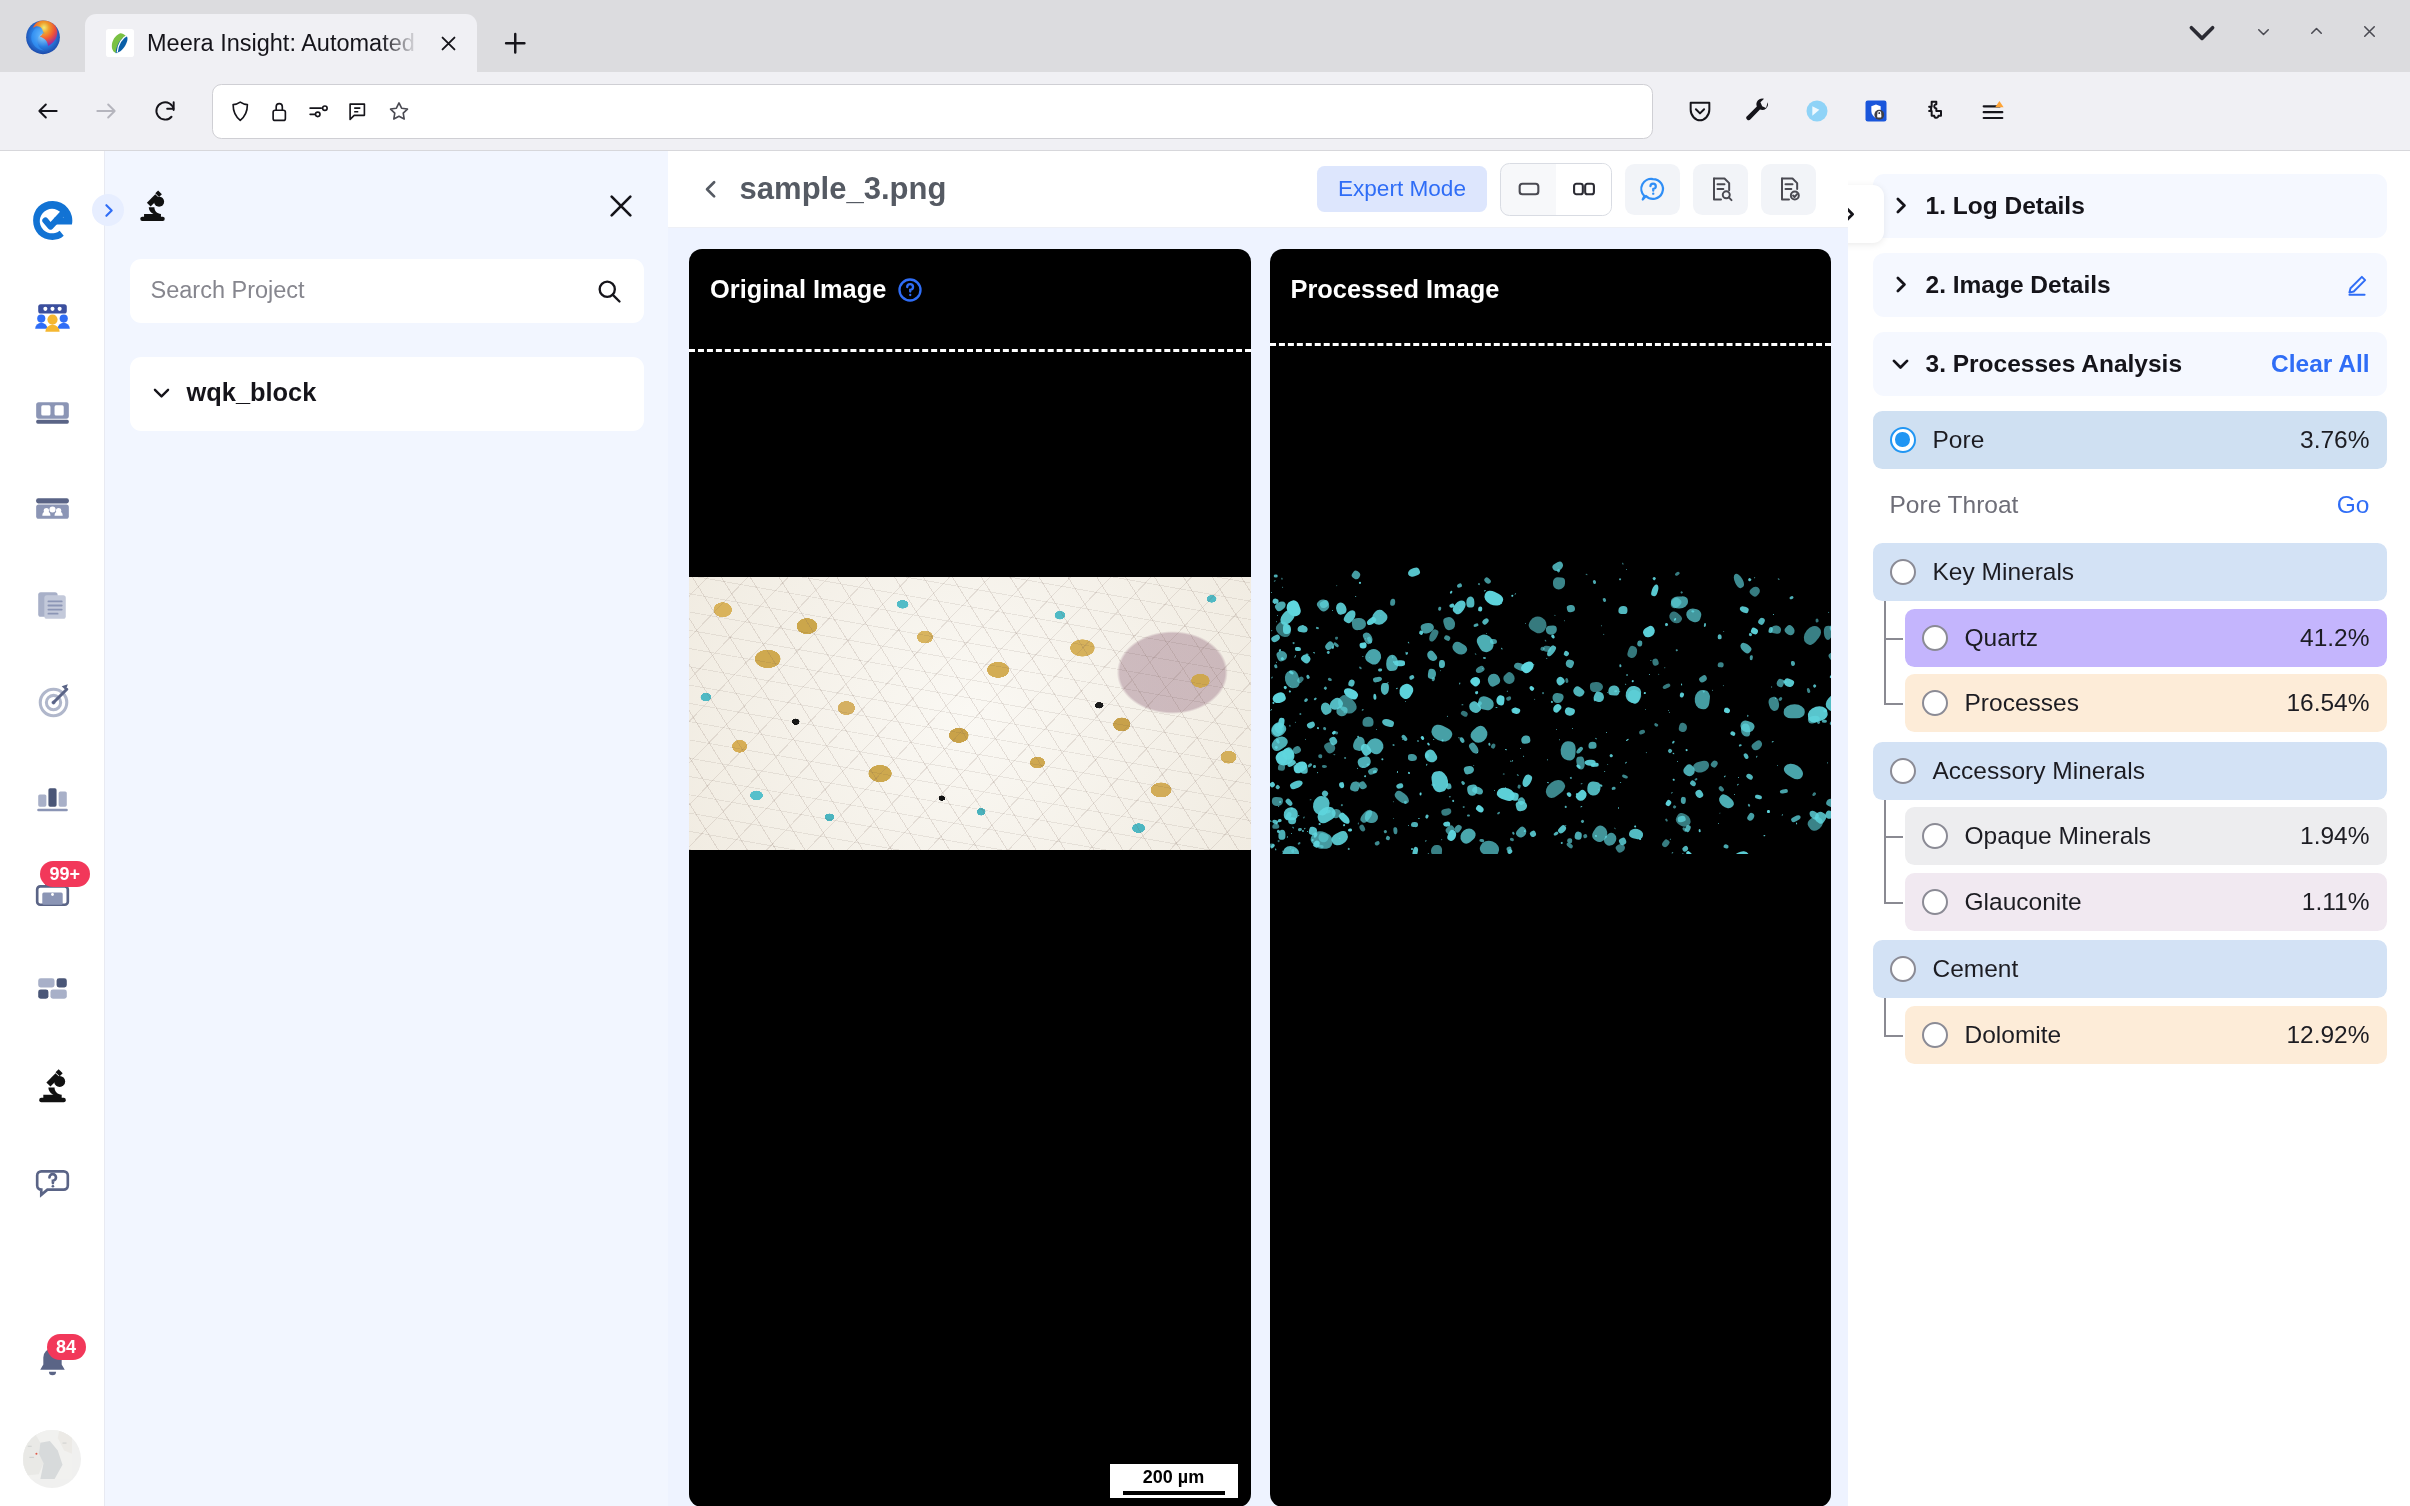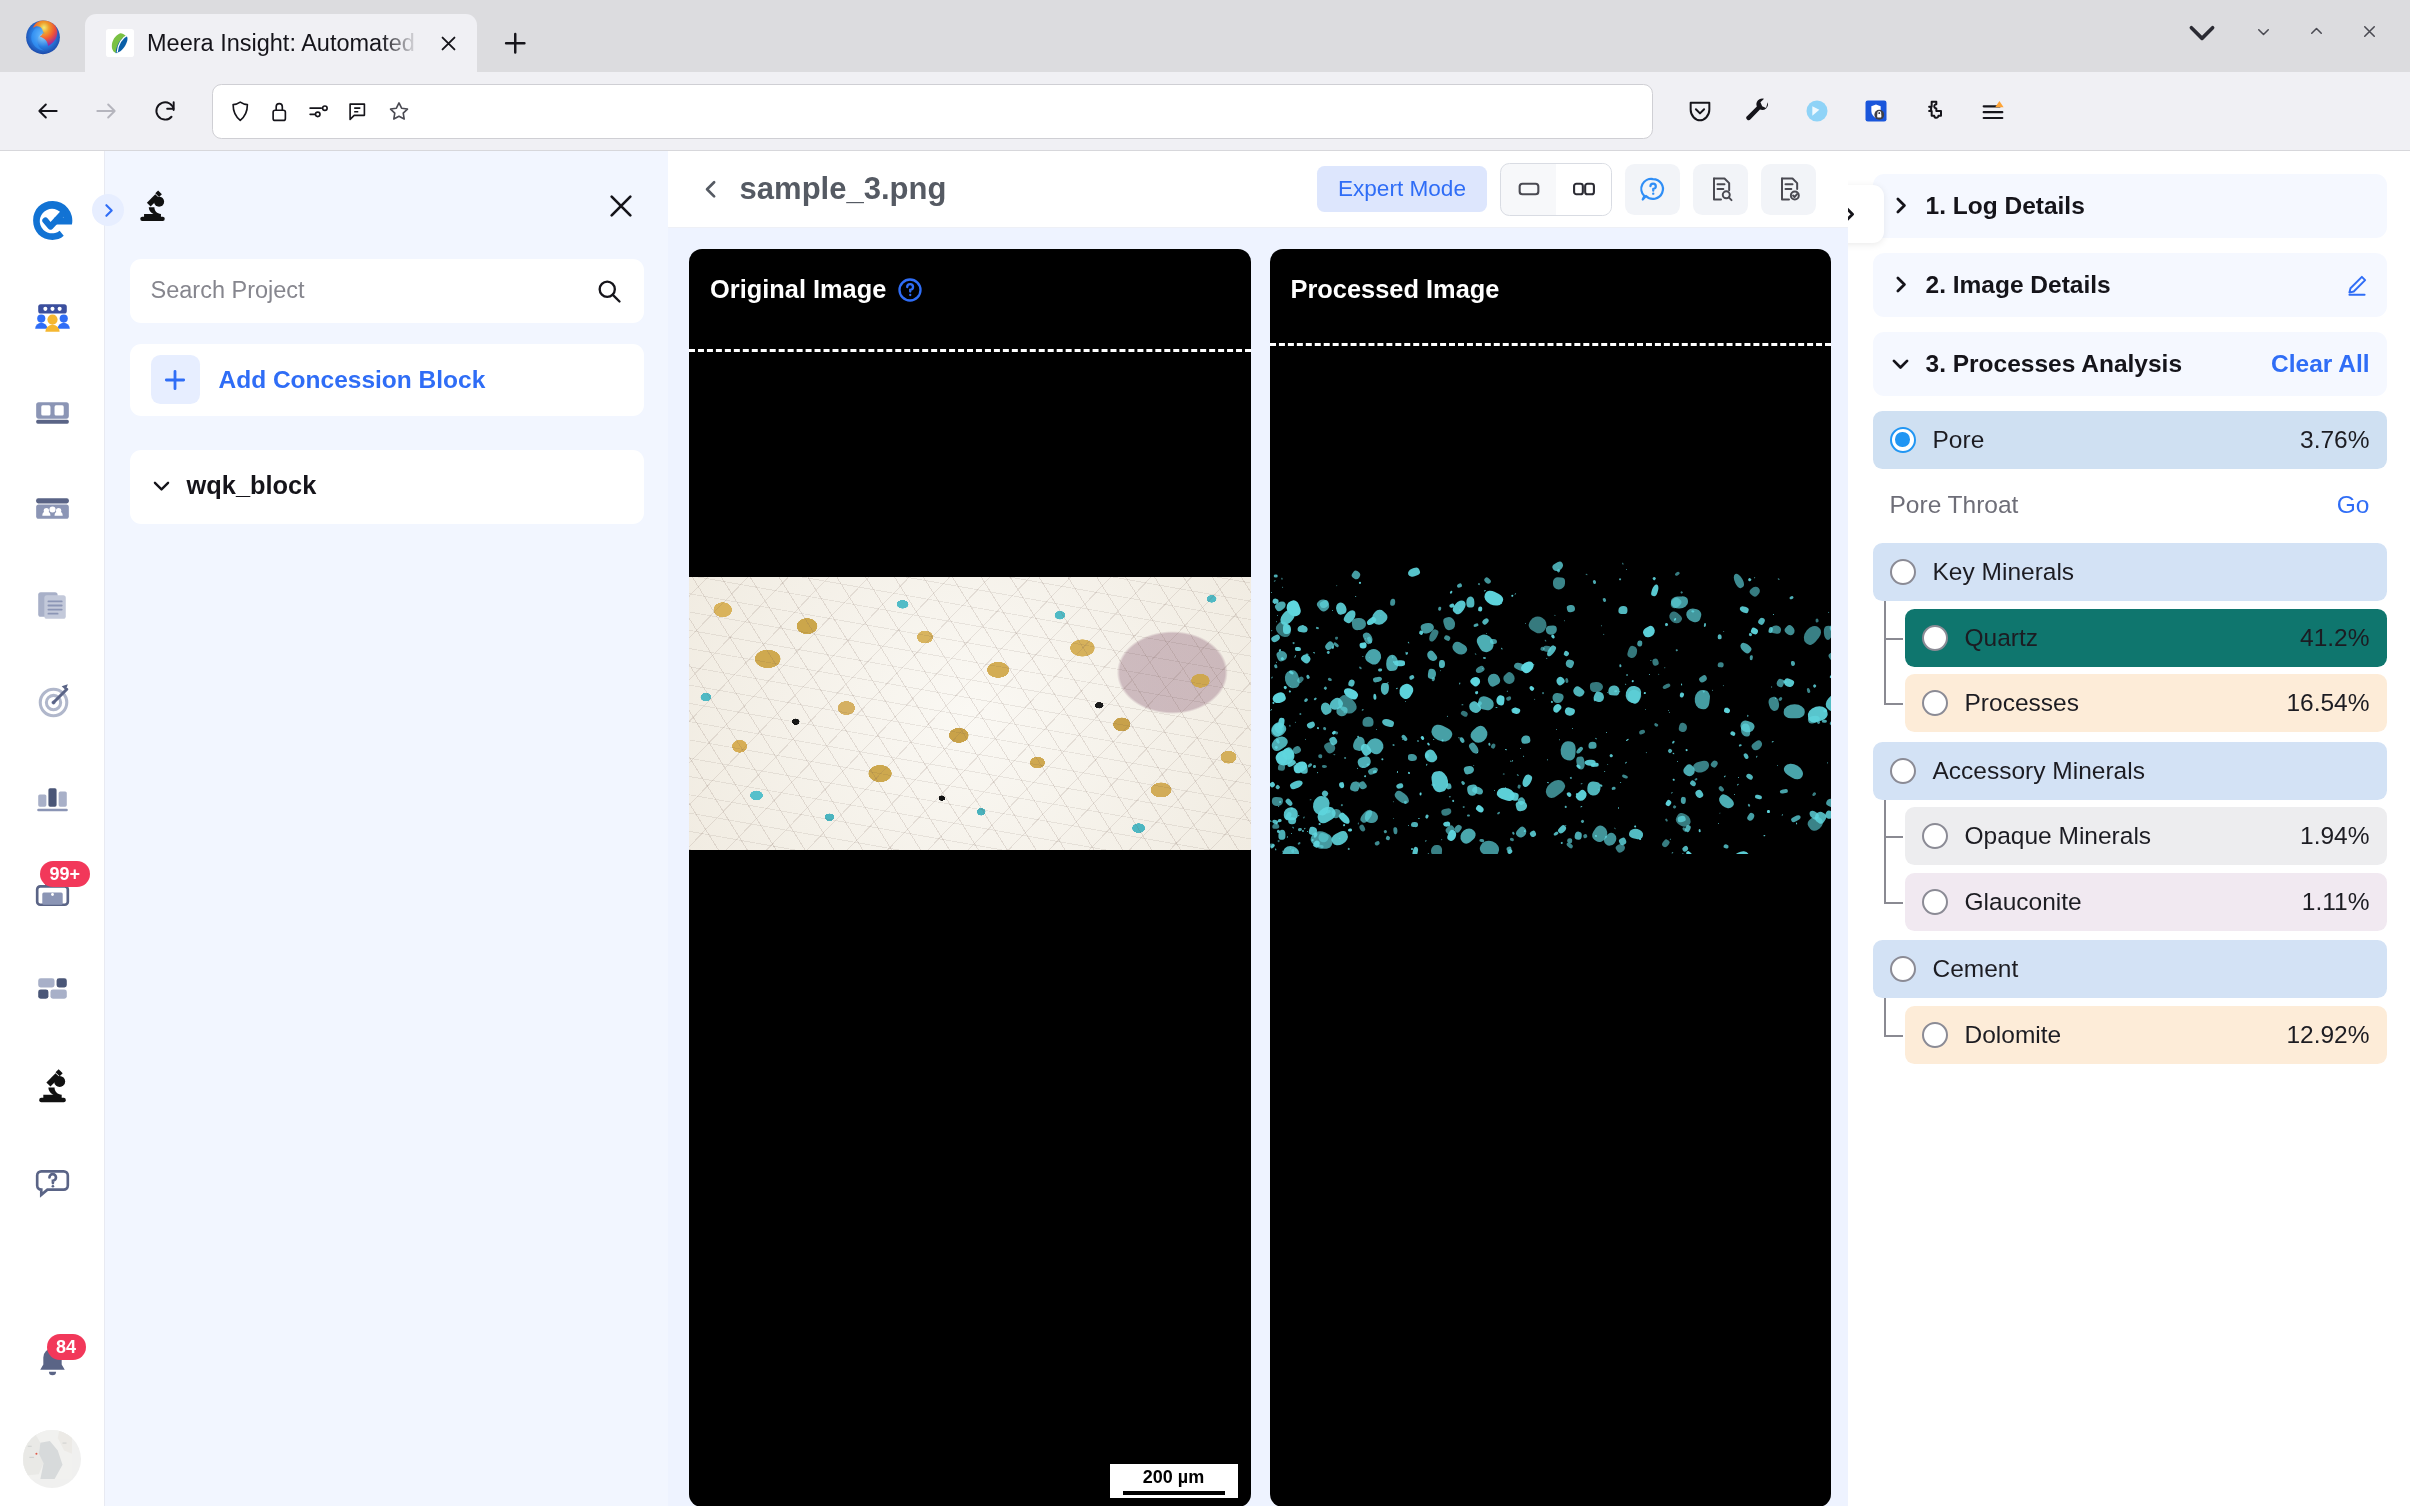--- a/index.html
+++ b/index.html
@@ -605,28 +605,20 @@
       <div class="search-box">
         <input type="text" placeholder="Search Project" style="">
         <div class="s-ico">
           <svg viewBox="0 0 24 24" stroke="#15141a" stroke-width="2" fill="none" stroke-linecap="round">
             <circle cx="10.5" cy="10.5" r="6.5"></circle>
               <path d="M15.3 15.3L21 21"></path>
             </svg>
         </div>
       </div>
 
-      <div class="add-block">
-        <div class="plus-sq">
-          <svg viewBox="0 0 24 24" stroke="#2f6df6" stroke-width="2.6" stroke-linecap="round">
-            <path d="M12 4v16M4 12h16"></path>
-            </svg>
-        </div>
-        <div class="add-block-label">Add Concession Block</div>
-      </div>
 
       <div class="tree-card">
         <div class="tree-row1">
           <div class="chev-sm">
             <svg viewBox="0 0 16 16" stroke="#15141a" stroke-width="1.8" fill="none" stroke-linecap="round" stroke-linejoin="round">
               <path d="M3 6l5 5 5-5"></path>
               </svg>
           </div>
           <div class="block-name">wqk_block</div>
         </div>
@@ -1390,21 +1382,21 @@
       </div>
 
       <div class="opt-row group-head">
         <span class="radio"></span>
         <span class="lbl">Key Minerals</span>
       </div>
       <div class="children">
         <div class="vline"></div>
         <div class="child-wrap">
             <div class="hline"></div>
-          <div class="opt-row" style="background:#0f766e">
+          <div class="opt-row" style="background:#c4b5fd">
             <span class="radio"></span>
             <span class="lbl">Quartz</span>
             <span class="val">41.2%</span>
           </div>
           </div>
         <div class="child-wrap">
             <div class="hline"></div>
           <div class="opt-row" style="background:#fdecd8">
             <span class="radio"></span>
             <span class="lbl">Processes</span>

